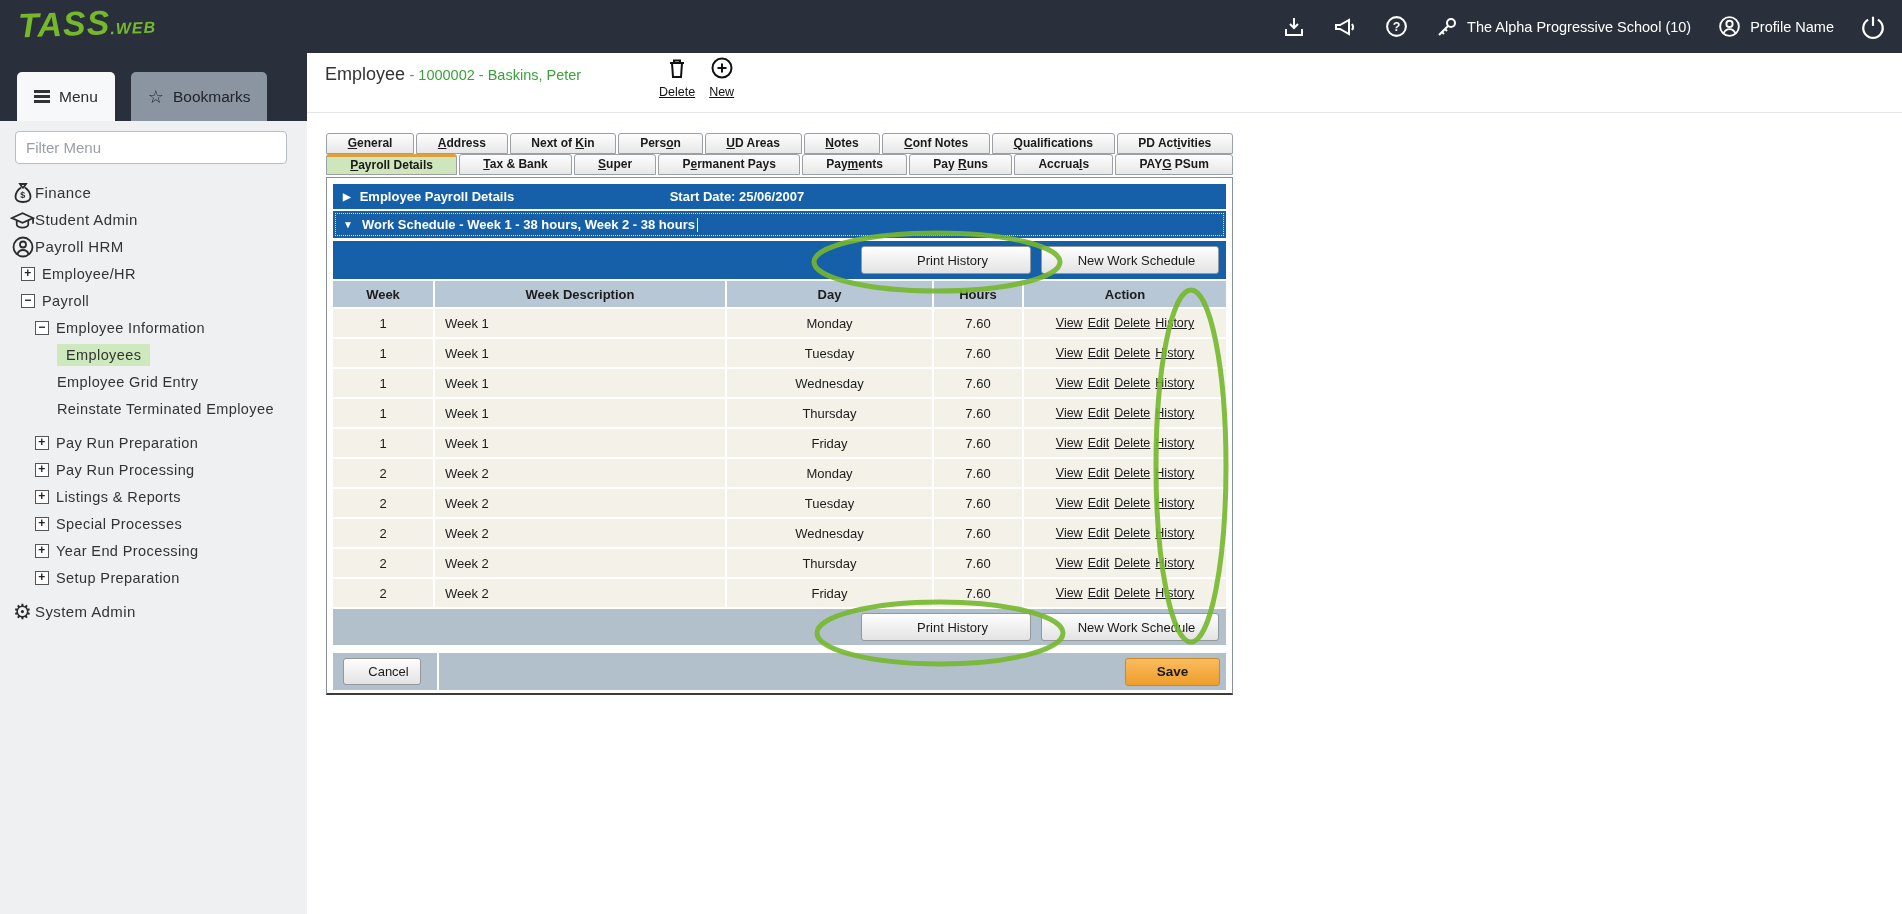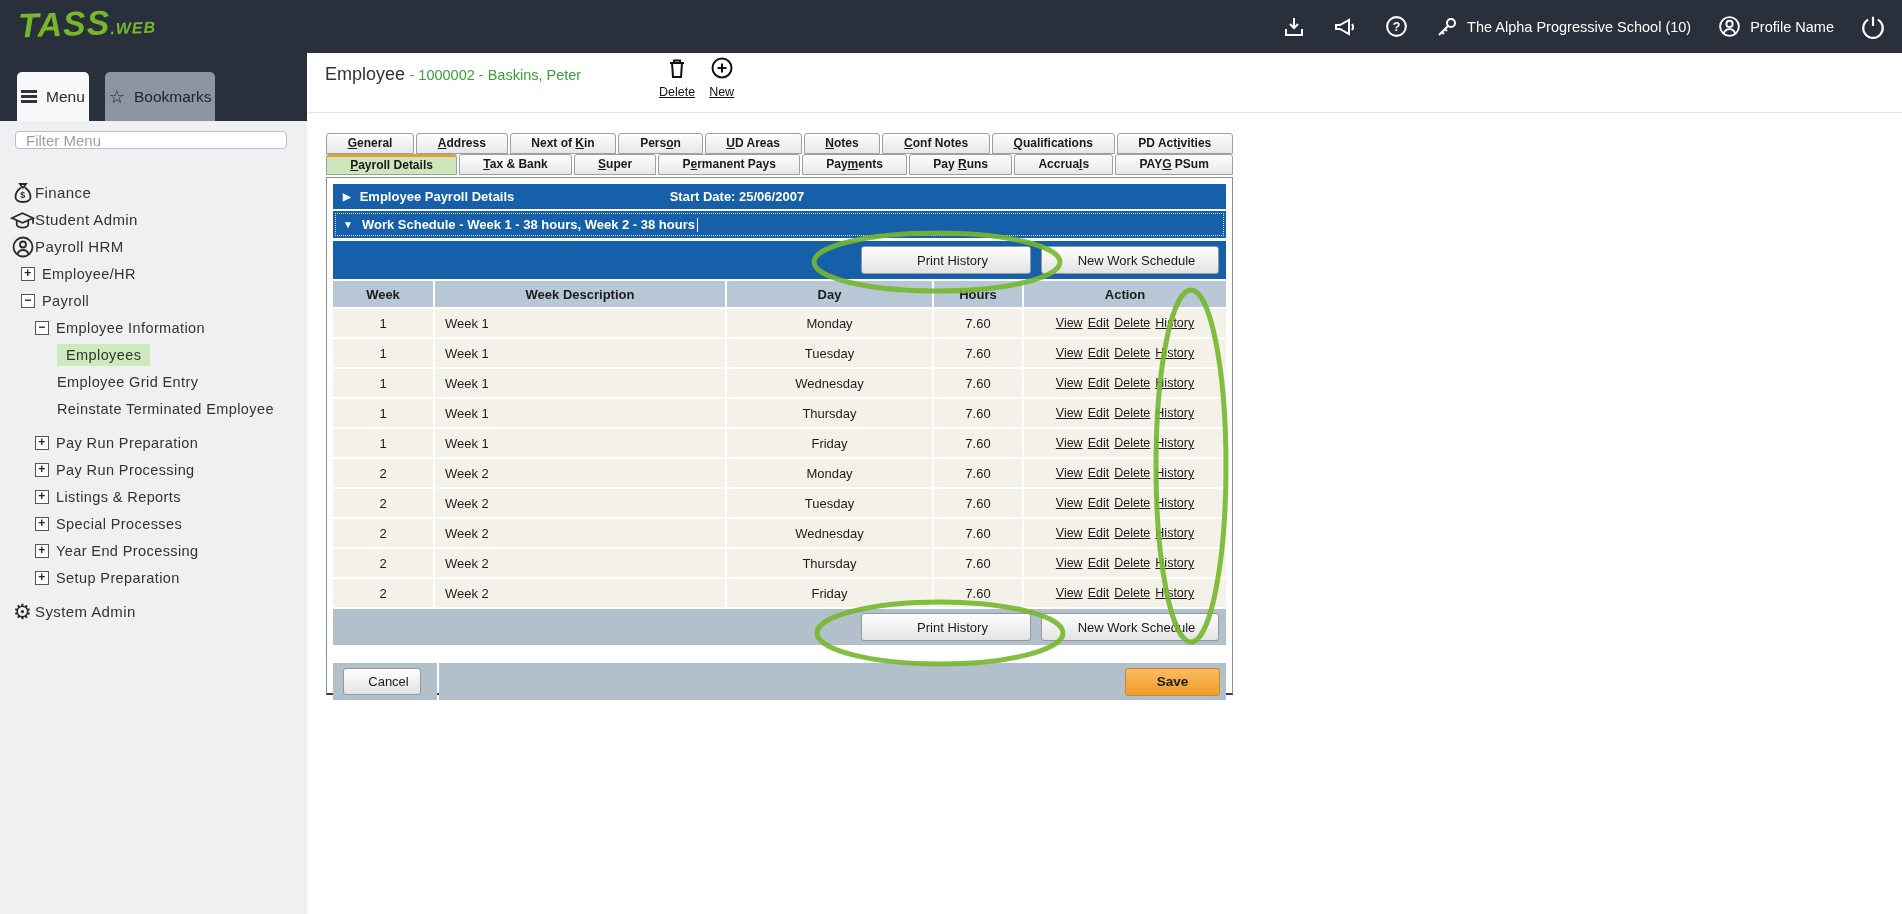--- a/index.html
+++ b/index.html
@@ -12,31 +12,31 @@
   .sidebar-dark { position:absolute; left:0; top:0; width:307px; height:121px; background:#29303c; z-index:4; }
   .logo { position:absolute; left:18px; top:4px; color:#76b82a; font-style:italic; font-weight:bold; transform:rotate(-2deg); }
   .logo .big { font-size:34px; letter-spacing:1px; }
   .logo .small { font-size:16px; letter-spacing:1px; }
   .topbar-right { position:absolute; right:16px; top:0; height:53px; display:flex; align-items:center; gap:26px; color:#fff; z-index:6; }
   .tb-item { display:flex; align-items:center; gap:8px; font-size:14.5px; color:#fff; cursor:pointer; }
   .tb-icon svg { display:block; }
 
   
   .nav-tabs { position:absolute; left:17px; top:72px; display:flex; gap:16px; z-index:6; }
-  .nav-tab { height:49px; display:flex; align-items:center; gap:9px; padding:0 4px; font-size:15.5px;
+  .nav-tab { height:49px; display:flex; align-items:center; gap:9px; padding:0 17px; font-size:15.5px;
              border-radius:5px 5px 0 0; cursor:pointer; }
   .nav-tab.active { background:#f7f8f9; color:#2b2b2b; }
   .nav-tab.inactive { background:#8b95a2; color:#20242b; }
   .burger { display:inline-block; width:16px; }
   .burger span { display:block; height:2.5px; background:#333; margin:2.5px 0; }
   .star { font-size:18px; }
 
   
   .sidebar { position:absolute; left:0; top:121px; width:307px; height:793px; background:#eef0f2; z-index:3; }
-  .filter-input { position:absolute; left:15px; top:10px; width:272px; height:18px; border:1px solid #b9bec4;
+  .filter-input { position:absolute; left:15px; top:10px; width:272px; height:33px; border:1px solid #b9bec4;
                   border-radius:4px; background:#fff; font-size:15px; padding:0 10px; color:#333;
                   font-family:"Liberation Sans", sans-serif; }
   .filter-input::placeholder { color:#9aa0a6; }
   .tree { position:absolute; left:0; top:58px; width:307px; }
   .tree-item { height:27px; display:flex; align-items:center; font-size:14.5px; color:#333;
                letter-spacing:.4px; cursor:pointer; }
   .tree-item .lbl { white-space:nowrap; }
   .tree-item.gap { margin-top:7px; }
   .lv0 { padding-left:10px; font-size:15px; }
   .lv1 { padding-left:21px; }
@@ -90,21 +90,21 @@
                     font-size:13px; font-weight:bold; color:#1c1c1c; }
   .ws-grid .cell { background:#f4f1e8; height:28px; display:flex; align-items:center; justify-content:center;
                    font-size:13px; color:#1c1c1c; }
   .ws-grid .cell.left { justify-content:flex-start; padding-left:10px; }
   .ws-grid .cell.actions { gap:5px; font-size:12.5px; }
   .ws-grid .cell.actions a { color:#1a1a1a; text-decoration:underline; cursor:pointer; }
   .hdr-gap { margin-bottom:2px; }
 
   .footerbar { height:36px; background:#b2c0cc; display:flex; align-items:center; justify-content:flex-end;
                gap:10px; padding-right:7px; margin-top:2px; }
-  .bottombar { height:37px; margin-top:18px; display:flex; gap:2px; }
+  .bottombar { height:37px; margin-top:8px; display:flex; gap:2px; }
   .bb-left { width:104px; background:#b2c0cc; display:flex; align-items:center; padding-left:10px; }
   .bb-right { flex:1; background:#b2c0cc; display:flex; align-items:center; justify-content:flex-end; padding-right:6px; }
   .btn-cancel { width:78px; height:27px; }
   .btn-save { width:95px; height:28px; background:linear-gradient(#f9bc5e,#ef9d2a); border:1px solid #c98a2a;
               border-radius:3px; font-size:13.5px; font-weight:bold; color:#1a1a1a; cursor:pointer;
               font-family:"Liberation Sans", sans-serif; }
 
   
   .annot { position:absolute; left:0; top:0; width:1902px; height:914px; z-index:40; pointer-events:none; }
 </style>

